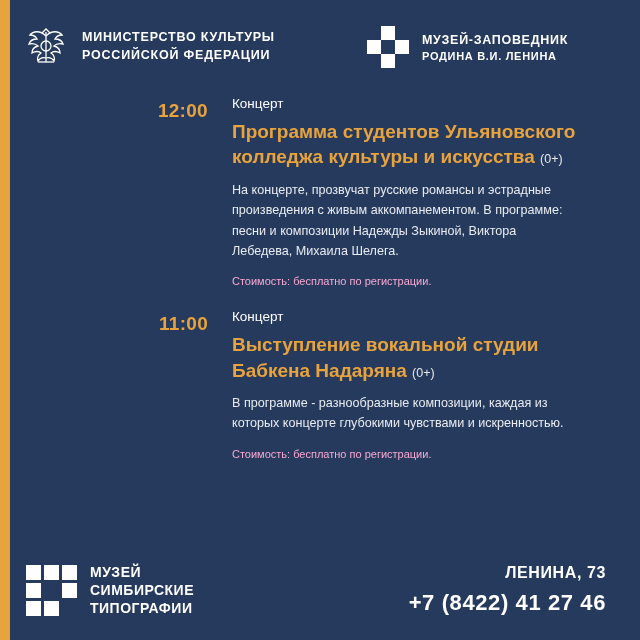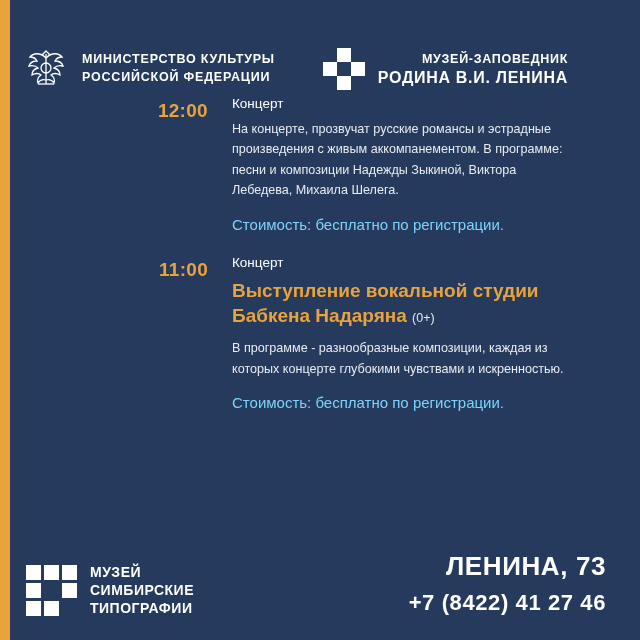--- a/index.html
+++ b/index.html
@@ -30,21 +30,20 @@
     height: 640px;
     background: #e8a33d;
   }
   
   .header {
     position: absolute;
     top: 0;
     left: 0;
     width: 592px;
     height: 88px;
-    margin-top: 22px;
   }
   .ministry {
     position: absolute;
     left: 22px;
     top: 22px;
     display: flex;
     align-items: center;
     gap: 12px;
   }
   .eagle {
@@ -84,21 +83,21 @@
   }
   .brand-line1 {
     font-size: 12.5px;
     font-weight: bold;
     letter-spacing: 0.7px;
     color: #ffffff;
     text-transform: uppercase;
     text-align: right;
   }
   .brand-line2 {
-    font-size: 16px;
+    font-size: 11px;
     font-weight: bold;
     letter-spacing: 0.7px;
     color: #ffffff;
     text-transform: uppercase;
     margin-top: 3px;
   }
   
   .schedule {
     position: absolute;
     top: 96px;
@@ -145,23 +144,23 @@
     color: #e8e8e8;
     white-space: nowrap;
   }
   .event-desc {
     font-size: 12.6px;
     line-height: 1.62;
     color: #e9ecf1;
     margin-bottom: 12px;
   }
   .event-price {
-    font-size: 15px;
+    font-size: 11px;
     line-height: 1.6;
-    color: #7dd3fc;
+    color: #f9a8d4;
   }
   
   .footer {
     position: absolute;
     left: 0;
     bottom: 0;
     width: 640px;
     height: 110px;
   }
   .footer-logo {
@@ -196,21 +195,21 @@
     text-transform: uppercase;
     color: #ffffff;
   }
   .contacts {
     position: absolute;
     right: 34px;
     bottom: 24px;
     text-align: right;
   }
   .contact-address {
-    font-size: 26px;
+    font-size: 16px;
     font-weight: bold;
     letter-spacing: 0.6px;
     color: #ffffff;
     text-transform: uppercase;
   }
   .contact-phone {
     font-size: 22px;
     font-weight: bold;
     letter-spacing: 0.6px;
     color: #ffffff;
@@ -260,20 +259,24 @@
     </div>
 
   </div>
 
   <div class="schedule">
 
     <div class="event">
       <div class="event-time">12:00</div>
       <div class="event-body">
         <div class="event-kind">Концерт</div>
+        <div class="event-title">
+          <span>Программа студентов Ульяновского колледжа культуры и искусства</span>
+          <span class="age-mark">(0+)</span>
+        </div>
         <div class="event-desc">На концерте, прозвучат русские романсы и эстрадные произведения с живым аккомпанементом. В программе: песни и композиции Надежды Зыкиной, Виктора Лебедева, Михаила Шелега.</div>
         <div class="event-price">Стоимость: бесплатно по регистрации.</div>
       </div>
     </div>
 
     <div class="event">
       <div class="event-time">11:00</div>
       <div class="event-body">
         <div class="event-kind">Концерт</div>
         <div class="event-title">

